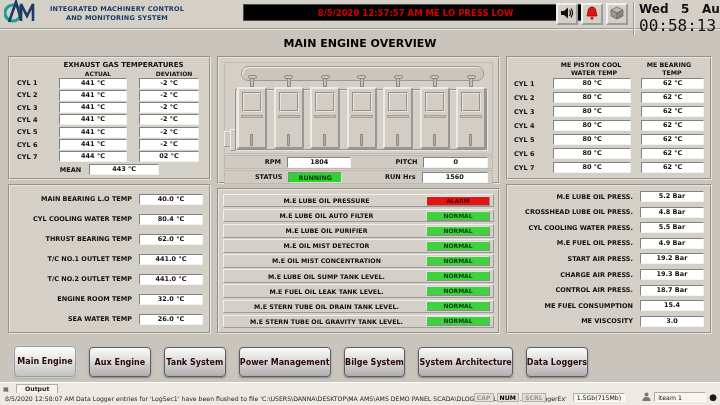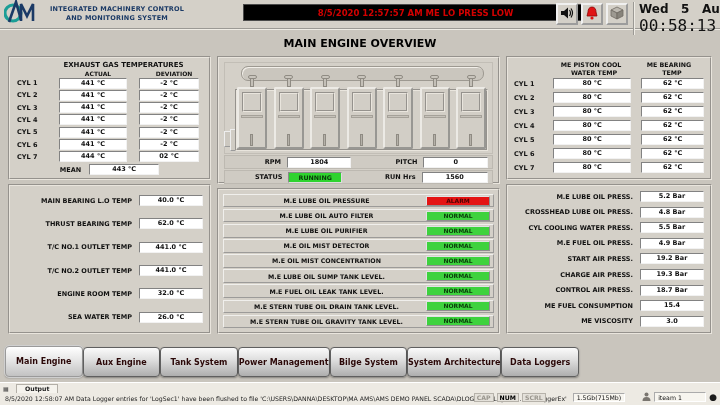--- a/index.html
+++ b/index.html
@@ -131,22 +131,22 @@
   .eng-bar .l1 { width:58px; } .eng-bar .l2 { width:58px; margin-left:14px; }
   .eng-bar .vb { width:72px; margin-left:6px; }
   .statebox {
     width:58px; height:11px; line-height:9px; margin-left:6px;
     font-size:6.3px; font-weight:bold; text-align:center;
     border:1px inset #ddd; background:#b9b5ad;
   }
   .statebox.running { background:#2fd32f; color:#083a08; }
   
   .nav {
-    position:absolute; top:346px; left:0; width:584px; height:33px;
-    display:flex; gap:0; padding:1px 5px 2px 5px;
+    position:absolute; top:346px; left:9px; width:584px; height:33px;
+    display:flex; gap:13px; padding:1px 5px 2px 5px;
   }
   .navbtn {
     flex:1; border-radius:4px; border:1px solid #5f5f5f;
     background:linear-gradient(#fbfbfb, #dcdcdc 45%, #aeaeae);
     font-size:8px; font-weight:bold; color:#2b0808;
     display:flex; align-items:center; justify-content:center;
     box-shadow:0 1px 2px rgba(0,0,0,0.35);
     cursor:pointer; white-space:nowrap;
   }
   .navbtn.active {
@@ -273,20 +273,24 @@
   </div>
 </div>
 
 <div class="panel p-lvals">
   <div class="kv-rows">
       <div class="kv-row">
         <span class="lbl">MAIN BEARING L.O TEMP</span>
         <span class="vb">40.0 °C</span>
       </div>
       <div class="kv-row">
+        <span class="lbl">CYL COOLING WATER TEMP</span>
+        <span class="vb">80.4 °C</span>
+      </div>
+      <div class="kv-row">
         <span class="lbl">THRUST BEARING TEMP</span>
         <span class="vb">62.0 °C</span>
       </div>
       <div class="kv-row">
         <span class="lbl">T/C NO.1 OUTLET TEMP</span>
         <span class="vb">441.0 °C</span>
       </div>
       <div class="kv-row">
         <span class="lbl">T/C NO.2 OUTLET TEMP</span>
         <span class="vb">441.0 °C</span>

